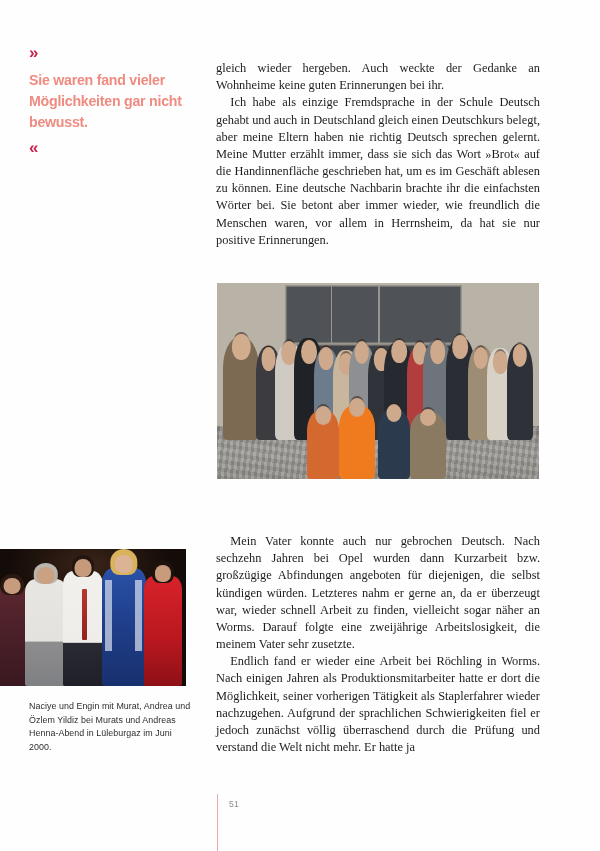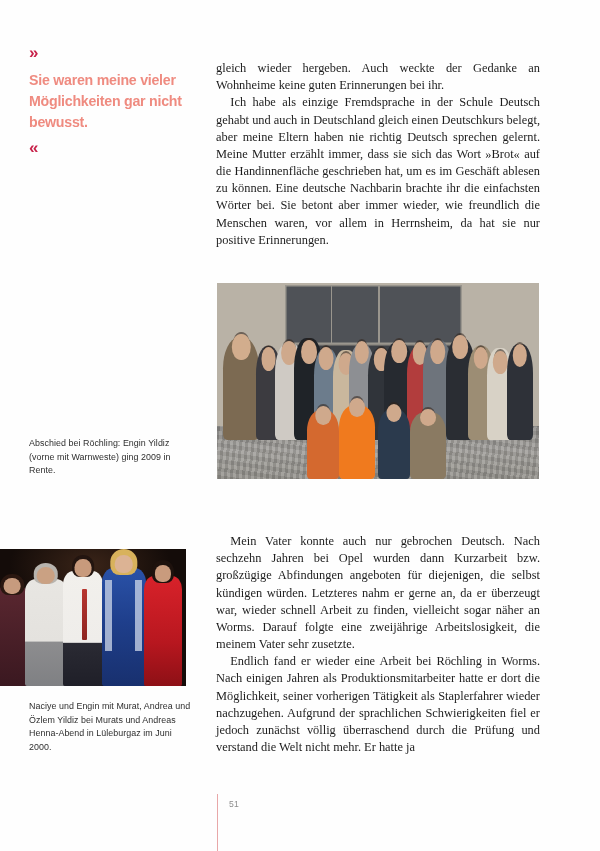--- a/index.html
+++ b/index.html
@@ -208,21 +208,21 @@
     letter-spacing: 0.3px;
   }
 </style>
 </head>
 <body>
 
 <div class="page">
 
   <div class="left-col">
     <div class="pullquote-mark pullquote-open">»</div>
-    <div class="pullquote-text">Sie waren meine vieler Möglichkeiten gar nicht bewusst.</div>
+    <div class="pullquote-text">Sie waren fand vieler Möglichkeiten gar nicht bewusst.</div>
     <div class="pullquote-mark pullquote-close">«</div>
   </div>
 
   <div class="body-col" id="body-top">
     <p>gleich wieder hergeben. Auch weckte der Gedanke an Wohnheime keine guten Erinnerungen bei ihr.</p>
     <p class="indent">Ich habe als einzige Fremdsprache in der Schule Deutsch gehabt und auch in Deutschland gleich einen Deutschkurs belegt, aber meine Eltern haben nie richtig Deutsch sprechen gelernt. Meine Mutter erzählt immer, dass sie sich das Wort »Brot« auf die Handinnenfläche geschrieben hat, um es im Geschäft ablesen zu können. Eine deutsche Nachbarin brachte ihr die einfachsten Wörter bei. Sie betont aber immer wieder, wie freundlich die Menschen waren, vor allem in Herrnsheim, da hat sie nur positive Erinnerungen.</p>
   </div>
 
   <div class="photo" id="photo-group">
     <div class="gp-wall"></div>
@@ -287,21 +287,20 @@
         </div>
       <div class="gp-p" style="left:50%;width:10%;height:94%;background:#2b3a4d;">
           <span class="gp-head" style="width:47%;height:26%;top:-7%;"></span>
         </div>
       <div class="gp-p" style="left:60%;width:11%;height:90%;background:#8a7a62;">
           <span class="gp-head" style="width:45%;height:26%;top:-5%;"></span>
         </div>
     </div>
   </div>
 
-  <div class="caption" id="caption-roechling">Abschied bei Röchling: Engin Yildiz (vorne mit Warnweste) ging 2009 in Rente.</div>
 
   <div class="photo" id="photo-henna">
     <div class="hp-bg"></div>
     <div class="hp-f" style="left:0%;width:19%;height:72%;background:linear-gradient(180deg,#5a2730,#3a1820);">
       <span class="hp-hair" style="width:64%;height:22%;top:-14%;background:#2a1710;"></span>
       <span class="hp-head" style="width:46%;height:17%;top:-10%;background:#c79b7e;"></span>
     </div>
     <div class="hp-f" style="left:16%;width:22%;height:78%;background:linear-gradient(180deg,#e8e6e2 0%,#e4e2de 58%,#8d8d8f 59%,#7f8083 100%);">
       <span class="hp-hair" style="width:58%;height:20%;top:-15%;background:#b8b4ae;"></span>
       <span class="hp-head" style="width:44%;height:16%;top:-11%;background:#caa183;"></span>

